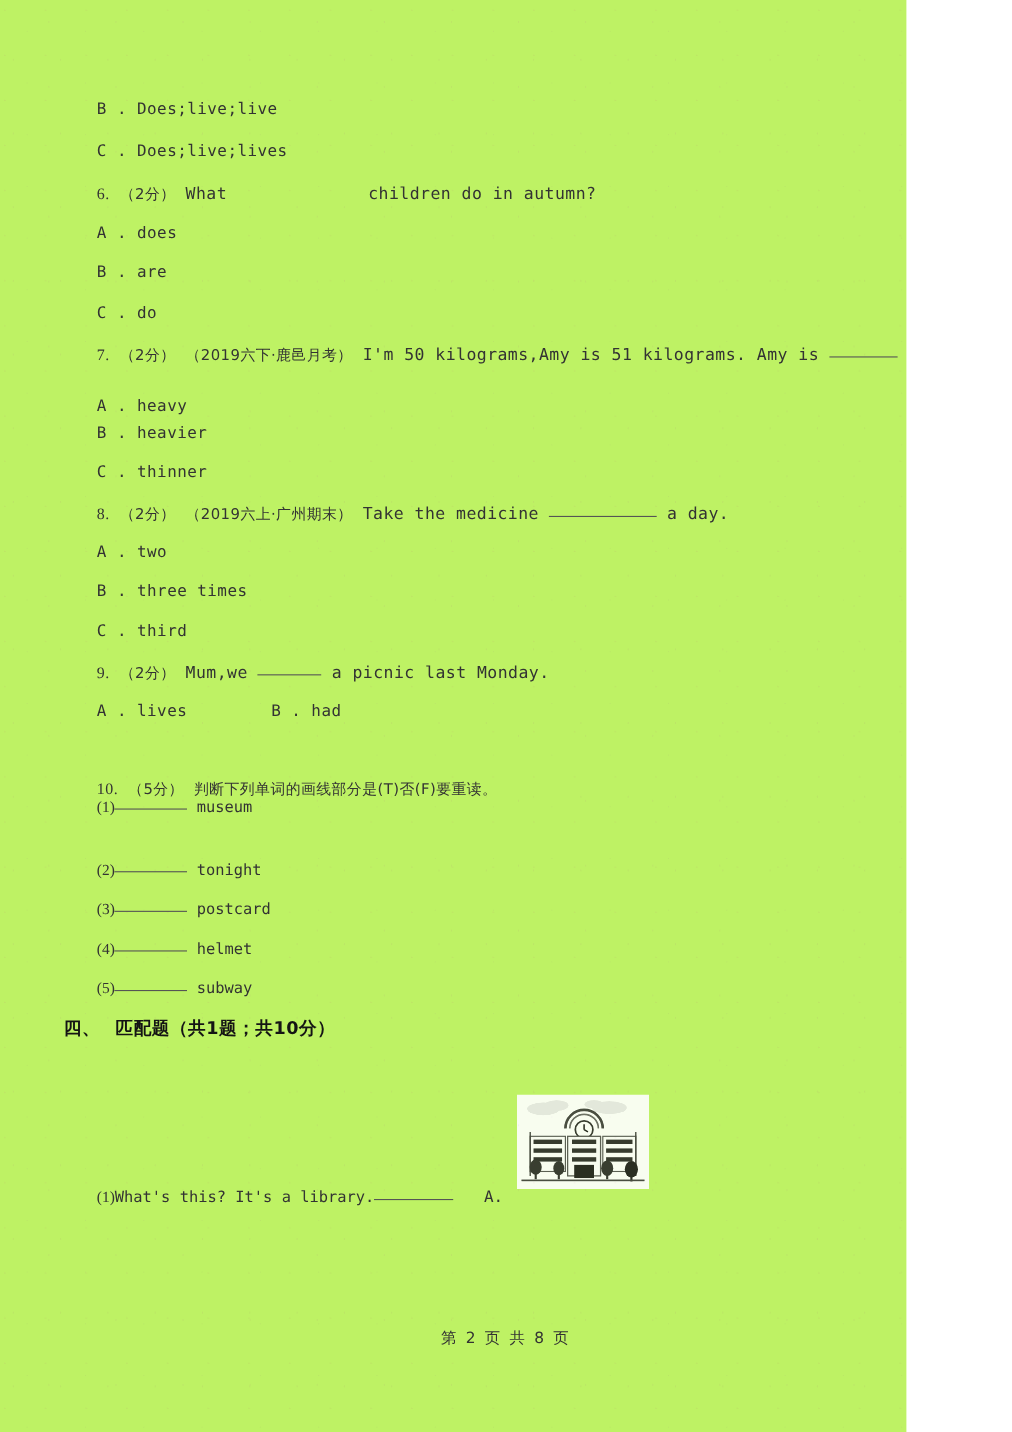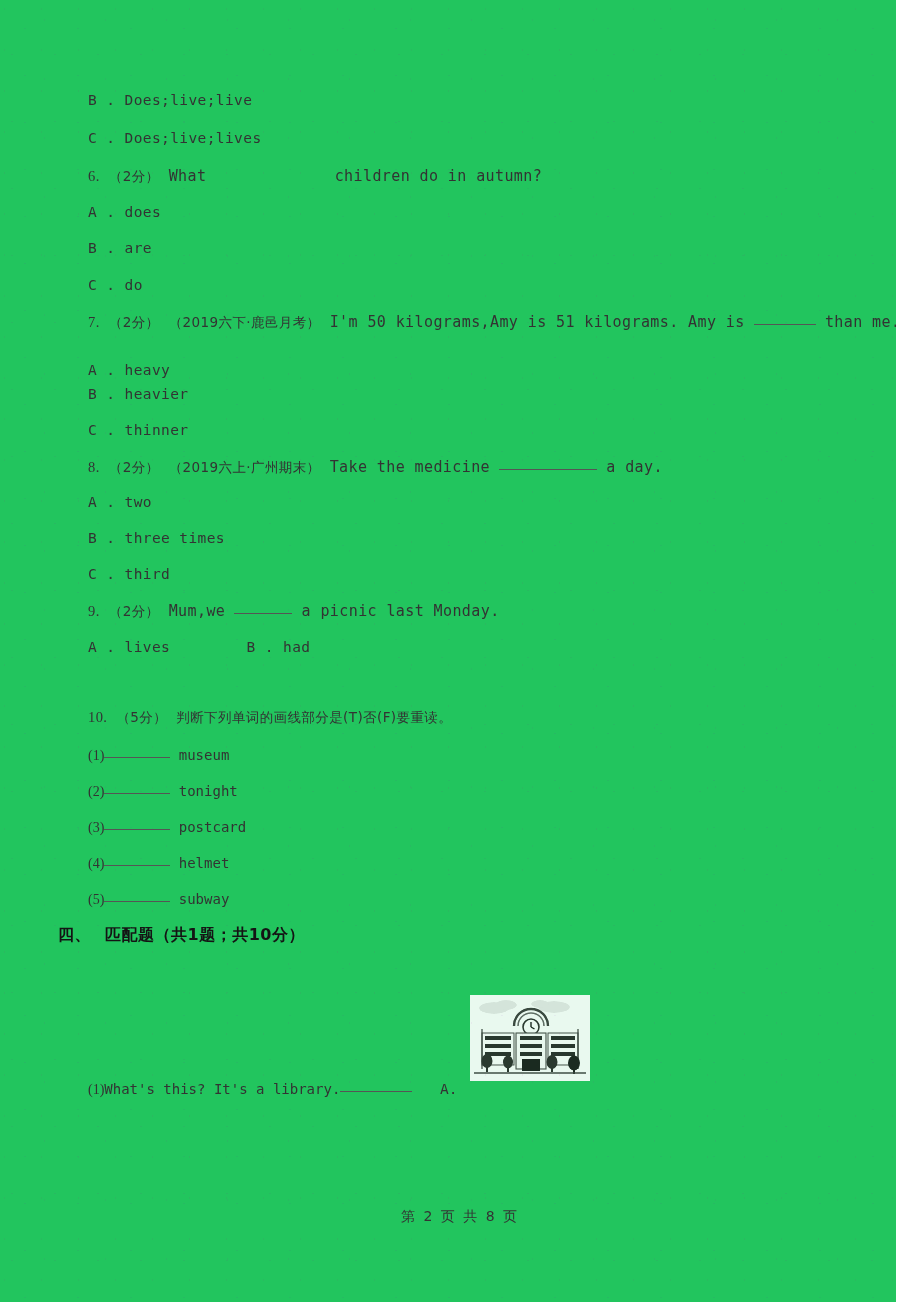--- a/index.html
+++ b/index.html
@@ -2,23 +2,23 @@
 <html><head>
 <meta charset="utf-8">
 <style>
   html, body {
     margin: 0;
     padding: 0;
     background: #ffffff;
   }
   .page {
     position: relative;
-    width: 896px;
+    width: 824px;
     height: 1302px;
-    background: #22c55e;
+    background: #bef264;
     font-family: "Liberation Serif", "DejaVu Serif", serif;
     color: #2a2a2a;
     overflow: hidden;
   }
 
   
   .line {
     position: absolute;
     white-space: nowrap;
     font-family: "DejaVu Sans Mono", "Liberation Mono", monospace;
@@ -243,21 +243,21 @@
     <span class="opt-text">had</span>
   </div>
 
 
   <div class="line qline" style="top:709px;">
     <span class="qnum">10.</span>
     <span class="score">（5分）</span>
     <span class="score">判断下列单词的画线部分是(T)否(F)要重读。</span>
   </div>
 
-  <div class="subitem" style="top:747px;text-align:right;">
+  <div class="subitem" style="top:726px;text-align:right;">
     <span class="subidx">(1)</span><span class="blank-ul" style="width:66px;"></span>
     <span>museum</span>
   </div>
   <div class="subitem" style="top:783px;">
     <span class="subidx">(2)</span><span class="blank-ul" style="width:66px;"></span>
     <span>tonight</span>
   </div>
   <div class="subitem" style="top:819px;">
     <span class="subidx">(3)</span><span class="blank-ul" style="width:66px;"></span>
     <span>postcard</span>

